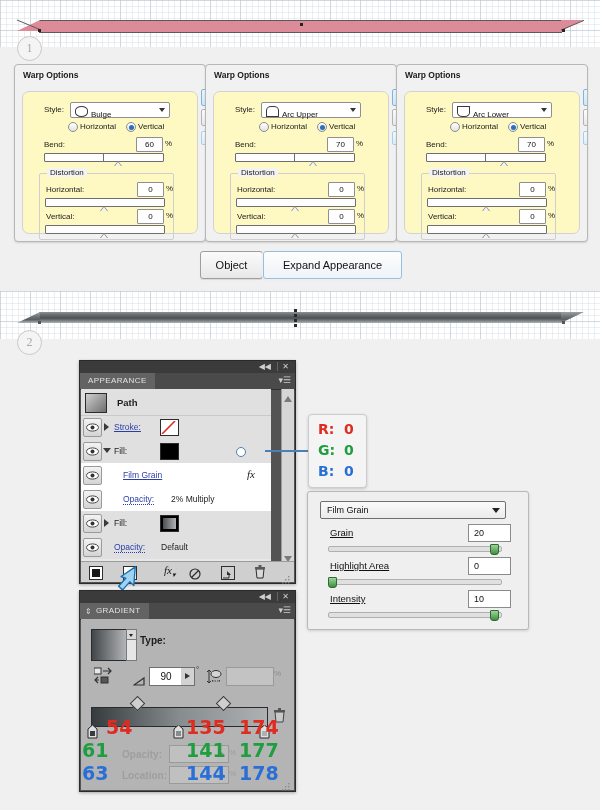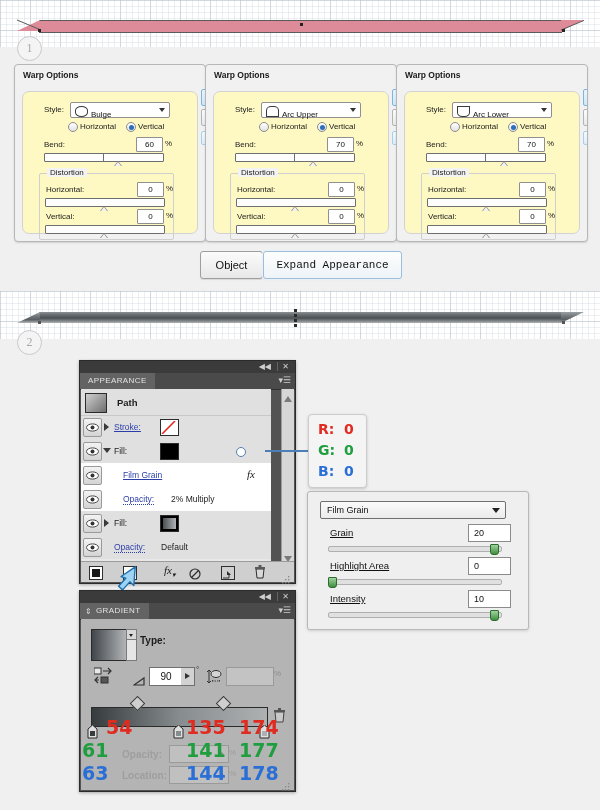--- a/index.html
+++ b/index.html
@@ -143,21 +143,20 @@
     position:absolute;height:26px;border-radius:3px;font-size:11px;color:#111;
     text-align:center;line-height:26px;
   }
   .obtn.plain{
     background:linear-gradient(#fbfbfb,#e8e8e8);border:1px solid #9e9e9e;
     box-shadow:0 1px 1px rgba(0,0,0,.10);
   }
   .obtn.focus{
     background:linear-gradient(#fdfdfd,#eef4f9);border:1px solid #9fbdd6;
     box-shadow:0 0 0 1px #e9f1f8, 0 1px 1px rgba(0,0,0,.10);
-    font-family:Liberation Mono, monospace;
   }
 
   
   .dk{
     position:absolute;background:#535353;border:1px solid #2b2b2b;
     box-shadow:0 1px 3px rgba(0,0,0,.3);
   }
   .dk-bar{
     position:absolute;left:0;right:0;top:0;height:12px;background:#3b3b3b;
   }

